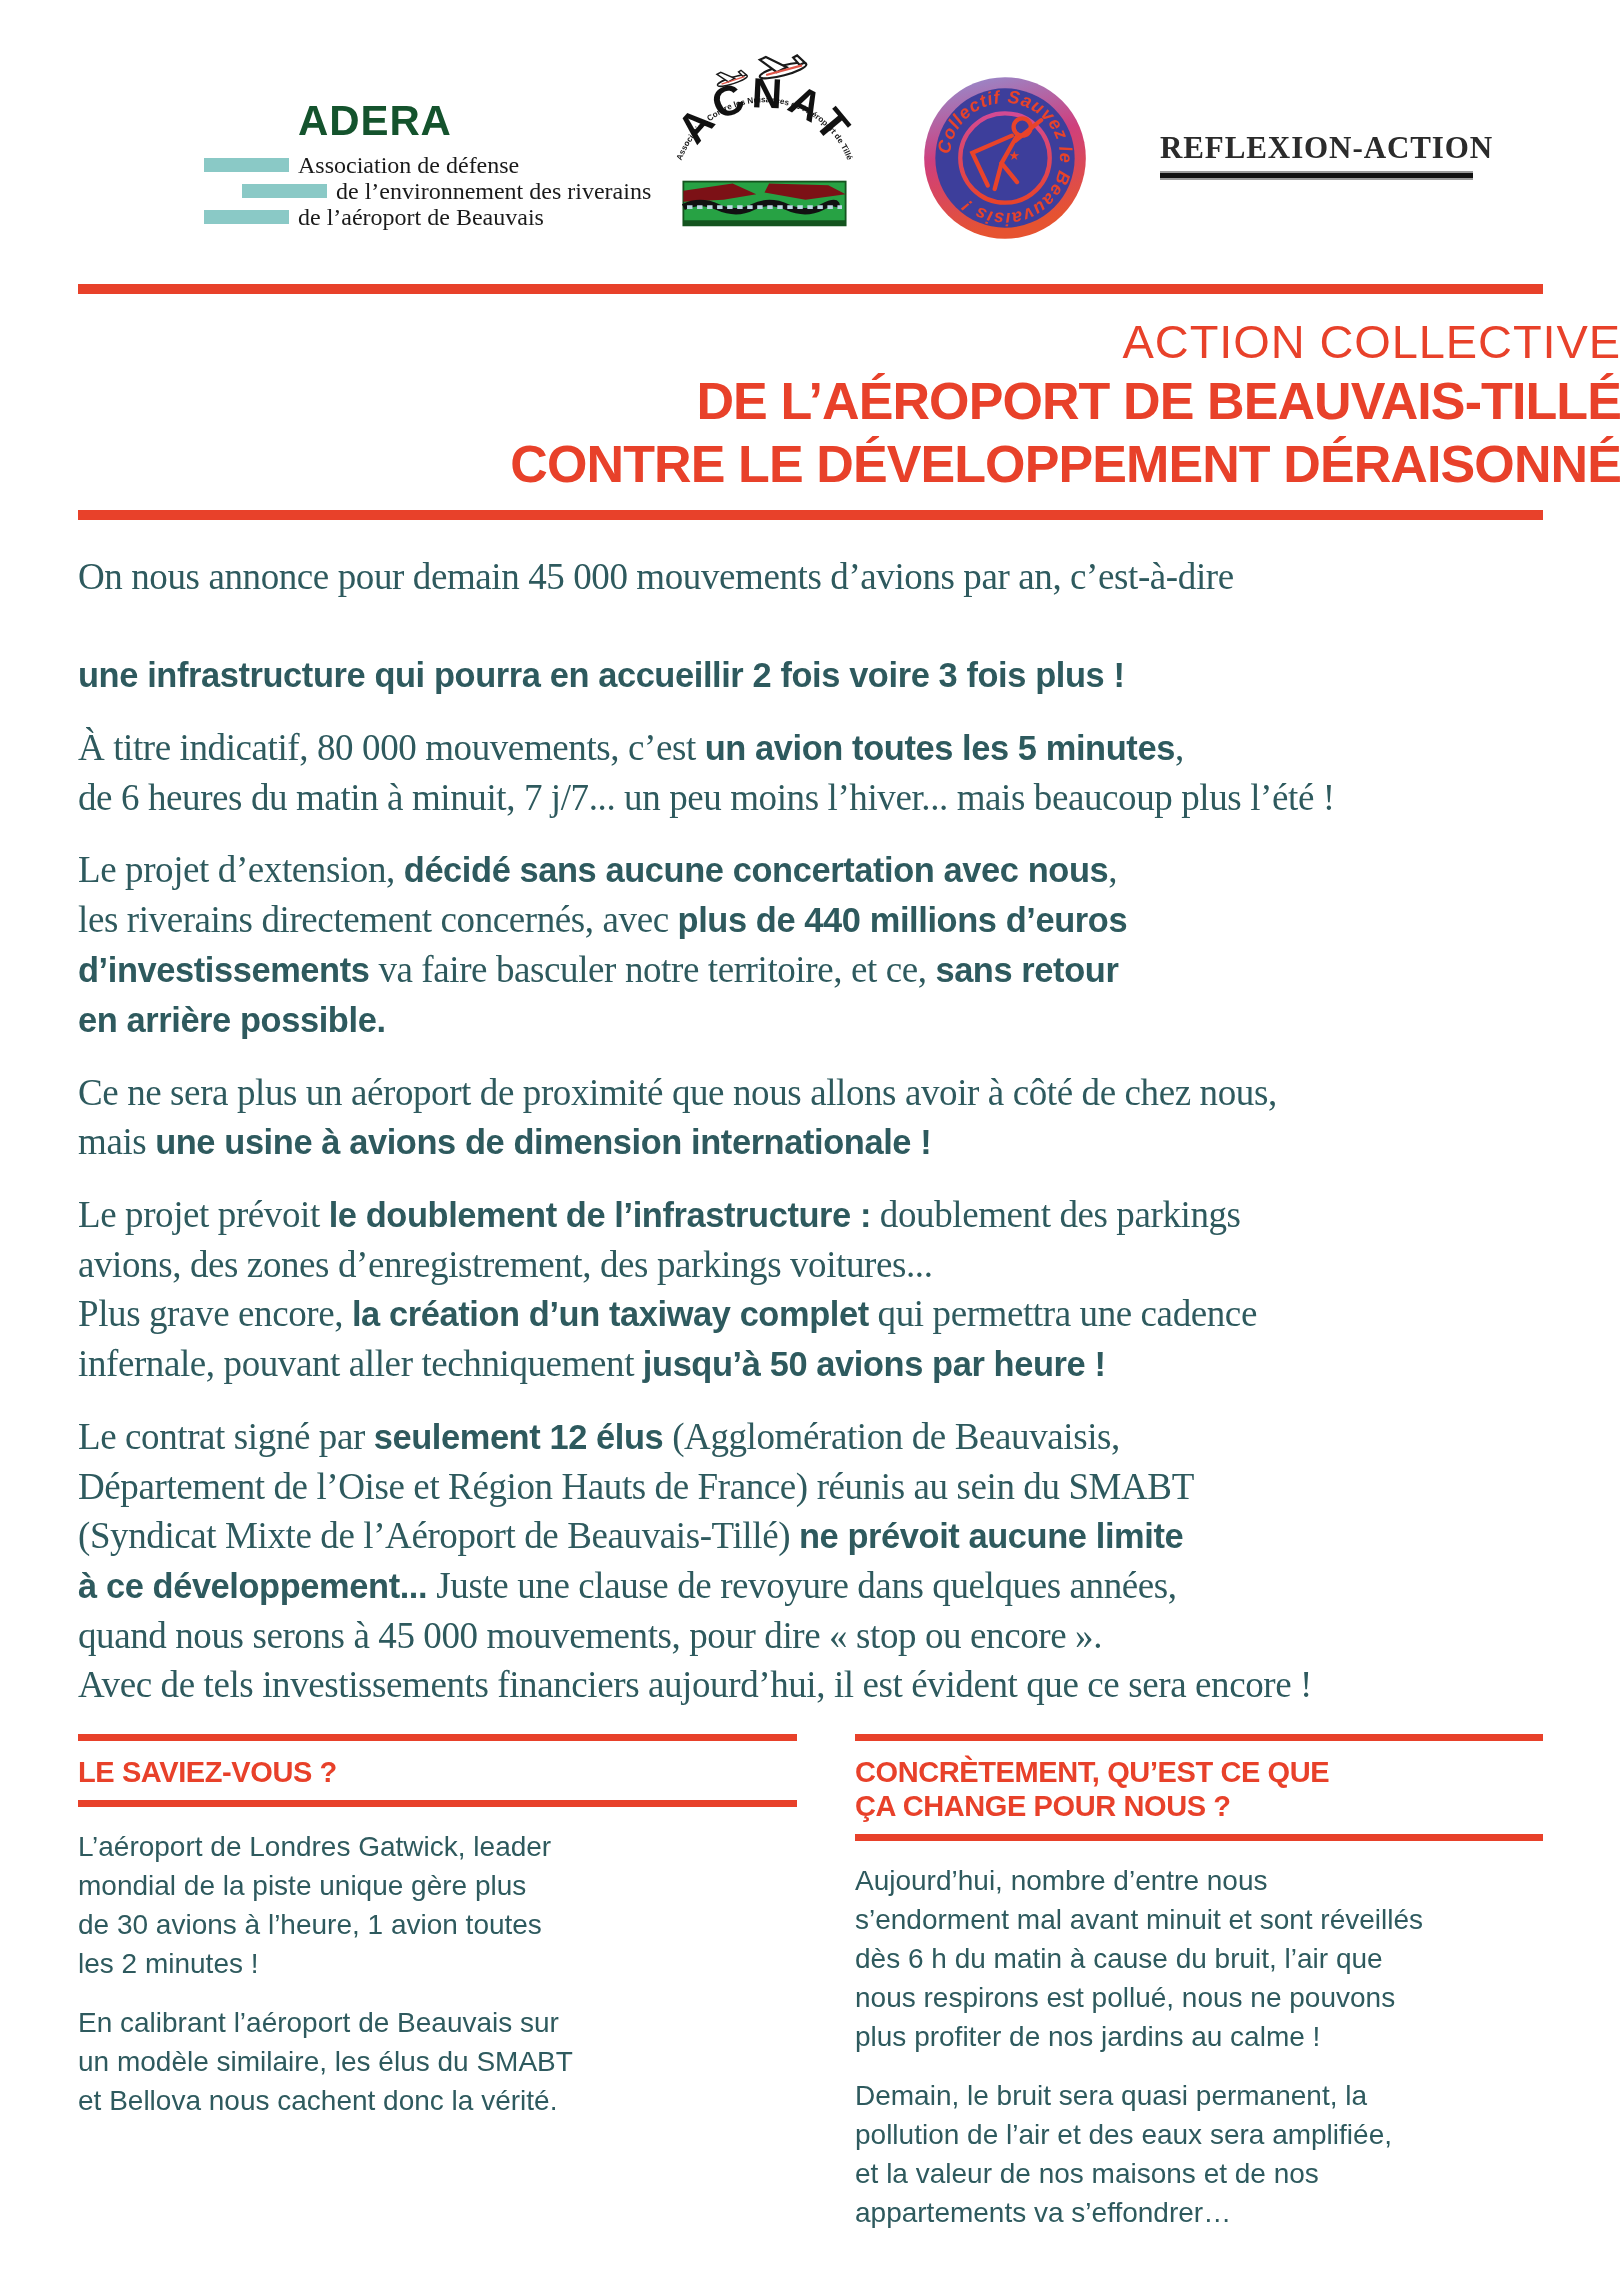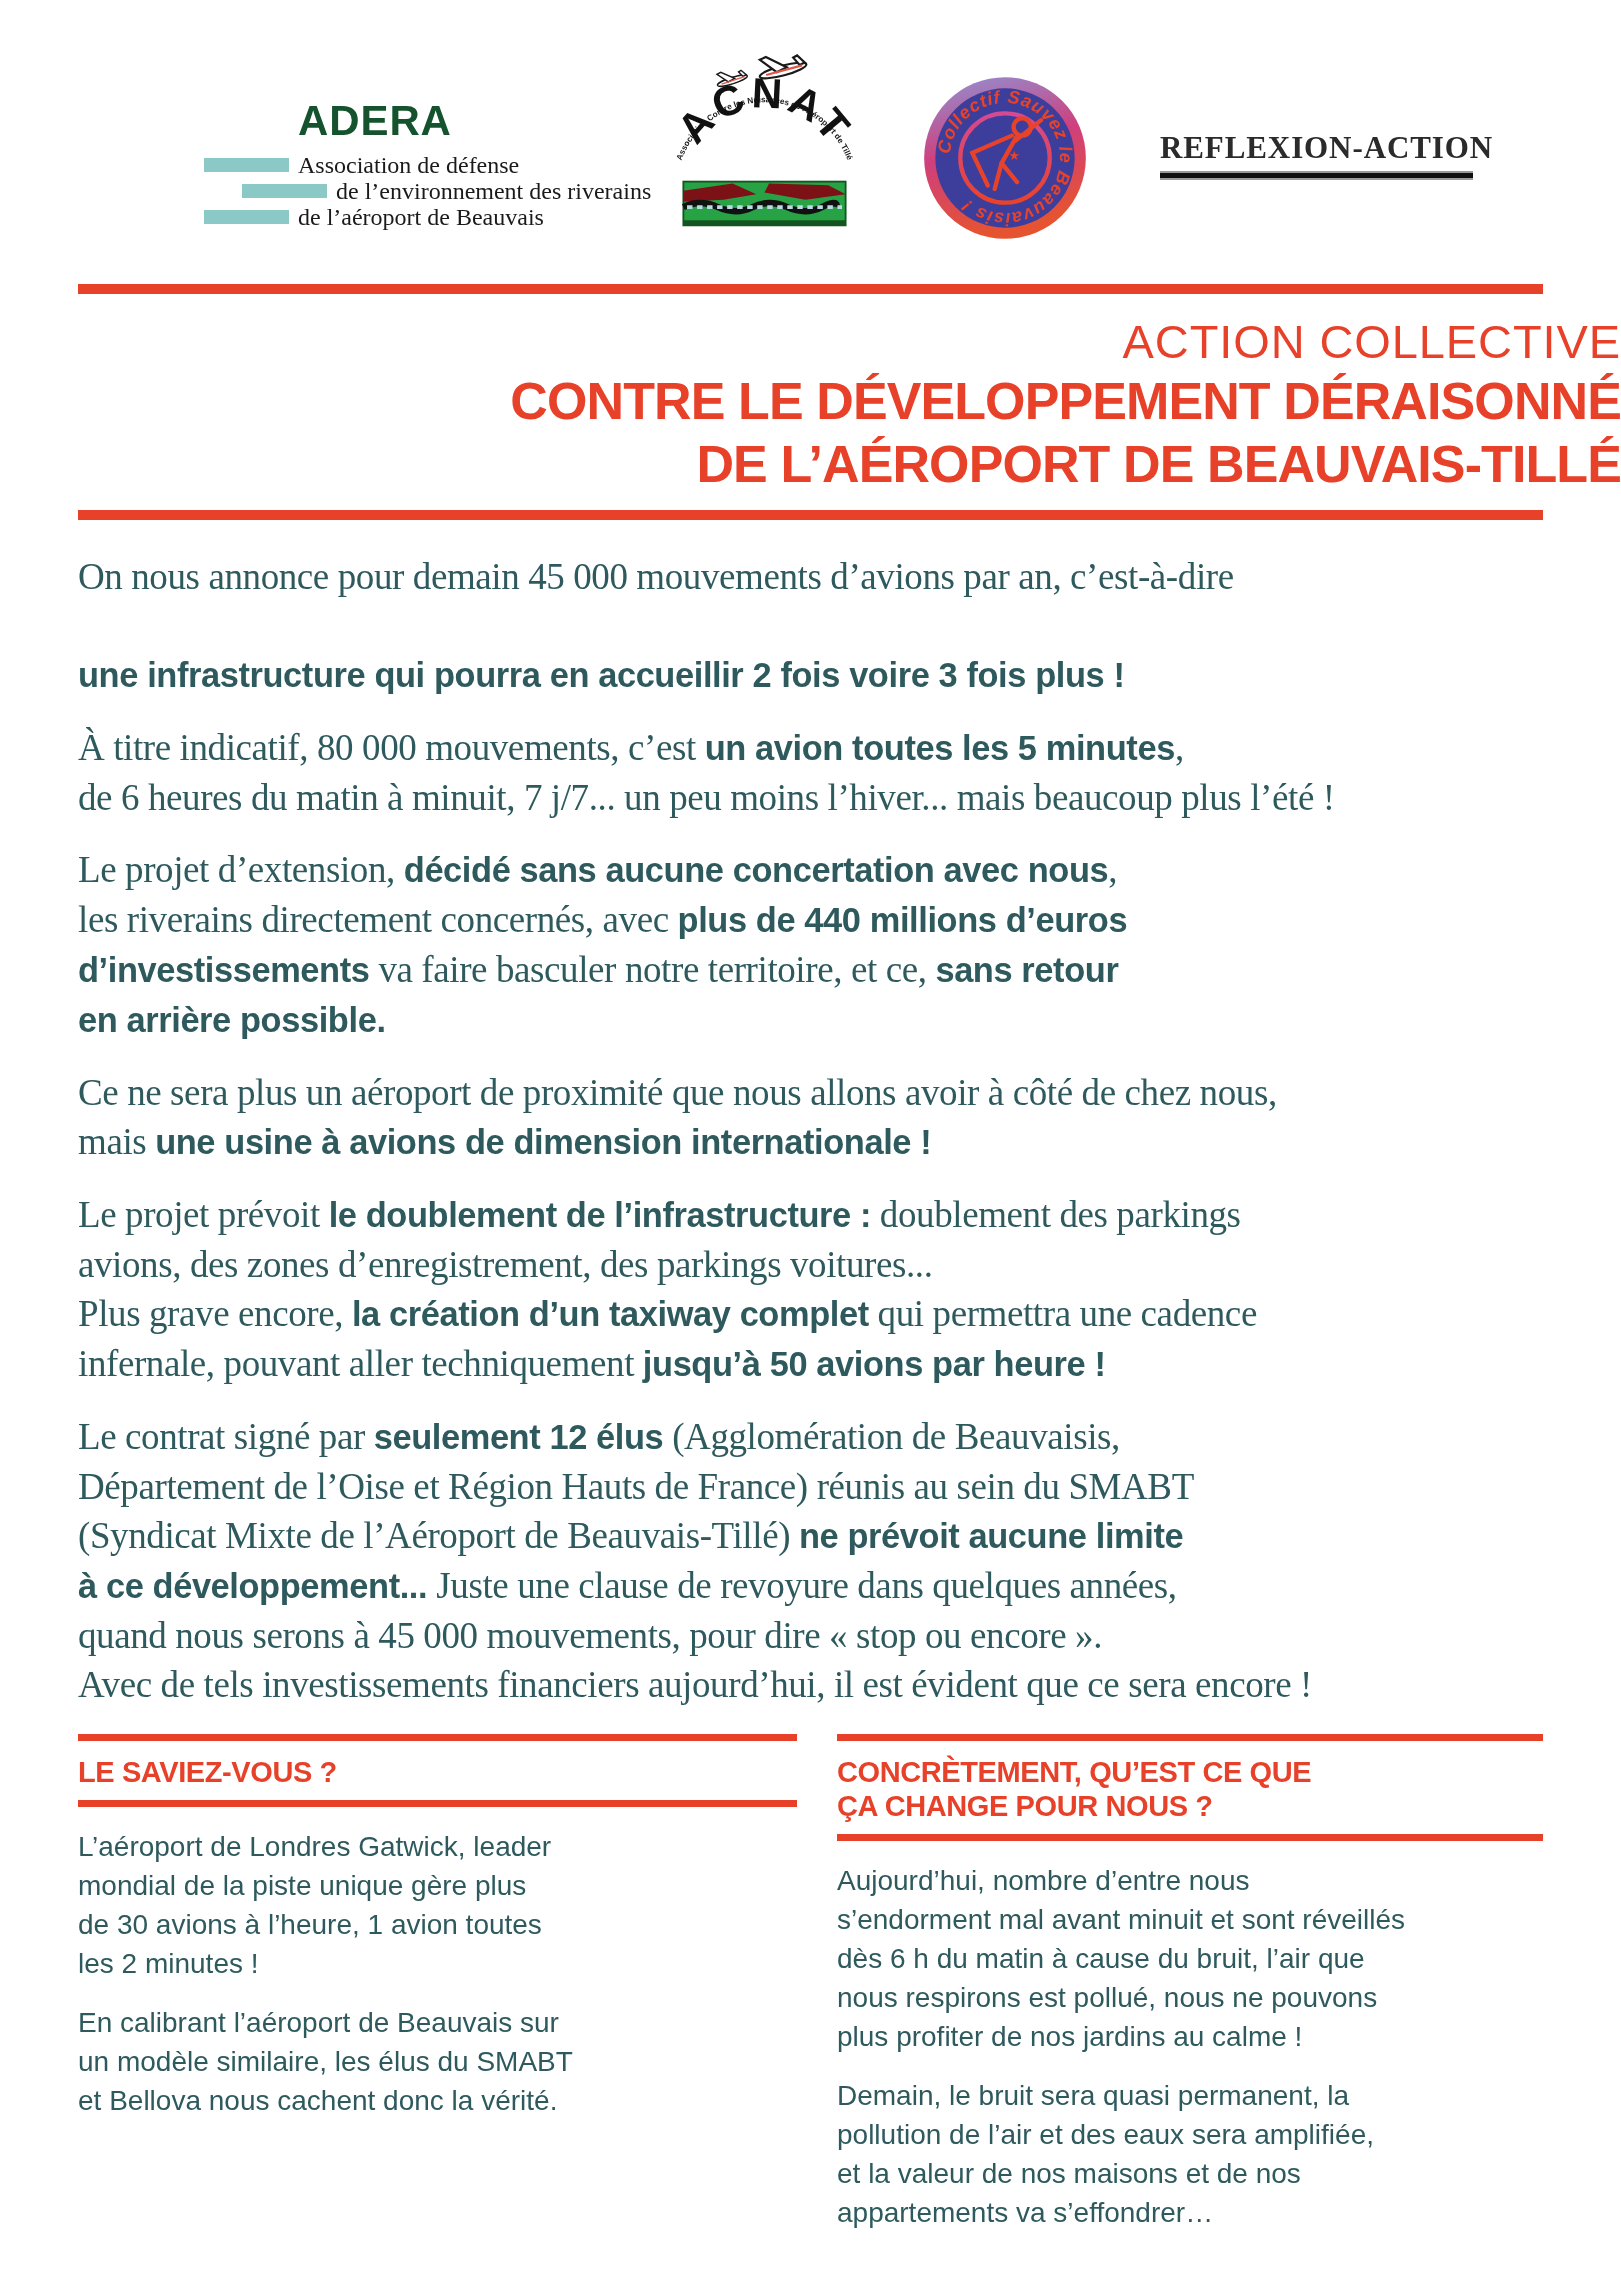--- a/index.html
+++ b/index.html
@@ -34,21 +34,21 @@
   .title-line-bold{font-size:52px;font-weight:700;line-height:63px;letter-spacing:-0.9px;}
 
   
   .main{padding:32px 78px 0 78px;}
   .par{font-family:"Liberation Serif",serif;font-size:37px;line-height:49px;
        color:#2E5A5E;margin:0 0 23px 0;letter-spacing:-0.4px;}
   .par .b{font-family:"Liberation Sans",sans-serif;font-weight:700;font-size:0.93em;
           letter-spacing:-0.4px;}
 
   
-  .columns{display:flex;gap:40px;padding:0 78px;margin-top:25px;align-items:flex-start;}
+  .columns{display:flex;gap:58px;padding:0 78px;margin-top:25px;align-items:flex-start;}
   .col-left{width:719px;flex:0 0 auto;}
   .col-right{flex:1 1 auto;}
   .col-bar{height:7.2px;background:#E8412A;}
   .col-heading{color:#E8412A;font-weight:700;font-size:29px;line-height:34px;
                margin:14.3px 0 10.7px 0;letter-spacing:-0.4px;}
   .col-par{color:#2E5A5E;font-size:28px;line-height:39px;margin:19.7px 0 0 0;
            font-family:"Liberation Sans",sans-serif;}
 </style>
 </head>
 <body>
@@ -146,22 +146,22 @@
     <div class="reflexion">
       <div class="reflexion-text">REFLEXION-ACTION</div>
       <div class="reflexion-bar"></div>
     </div>
   </div>
 
   <div class="rule"></div>
 
   <div class="title-block">
     <div class="title-line1">ACTION COLLECTIVE</div>
+    <div class="title-line-bold">DE L’AÉROPORT DE BEAUVAIS-TILLÉ</div>
     <div class="title-line-bold">CONTRE LE DÉVELOPPEMENT DÉRAISONNÉ</div>
-    <div class="title-line-bold">DE L’AÉROPORT DE BEAUVAIS-TILLÉ</div>
   </div>
 
   <div class="rule"></div>
 
   <div class="main">
     <p class="par"><span>On nous annonce pour demain 45 000 mouvements d’avions par an, c’est-à-dire</span><br><br><span class="b">une infrastructure qui pourra en accueillir 2 fois voire 3 fois plus !</span></p>
     <p class="par"><span>À titre indicatif, 80 000 mouvements, c’est </span><span class="b">un avion toutes les 5 minutes</span><span>,</span><br><span>de 6 heures du matin à minuit, 7 j/7... un peu moins l’hiver... mais beaucoup plus l’été !</span></p>
     <p class="par"><span>Le projet d’extension, </span><span class="b">décidé sans aucune concertation avec nous</span><span>,</span><br><span>les riverains directement concernés, avec </span><span class="b">plus de 440 millions d’euros</span><br><span class="b">d’investissements</span><span> va faire basculer notre territoire, et ce, </span><span class="b">sans retour</span><br><span class="b">en arrière possible.</span></p>
     <p class="par"><span>Ce ne sera plus un aéroport de proximité que nous allons avoir à côté de chez nous,</span><br><span>mais </span><span class="b">une usine à avions de dimension internationale !</span></p>
     <p class="par"><span>Le projet prévoit </span><span class="b">le doublement de l’infrastructure :</span><span> doublement des parkings</span><br><span>avions, des zones d’enregistrement, des parkings voitures...</span><br><span>Plus grave encore, </span><span class="b">la création d’un taxiway complet</span><span> qui permettra une cadence</span><br><span>infernale, pouvant aller techniquement </span><span class="b">jusqu’à 50 avions par heure !</span></p>

